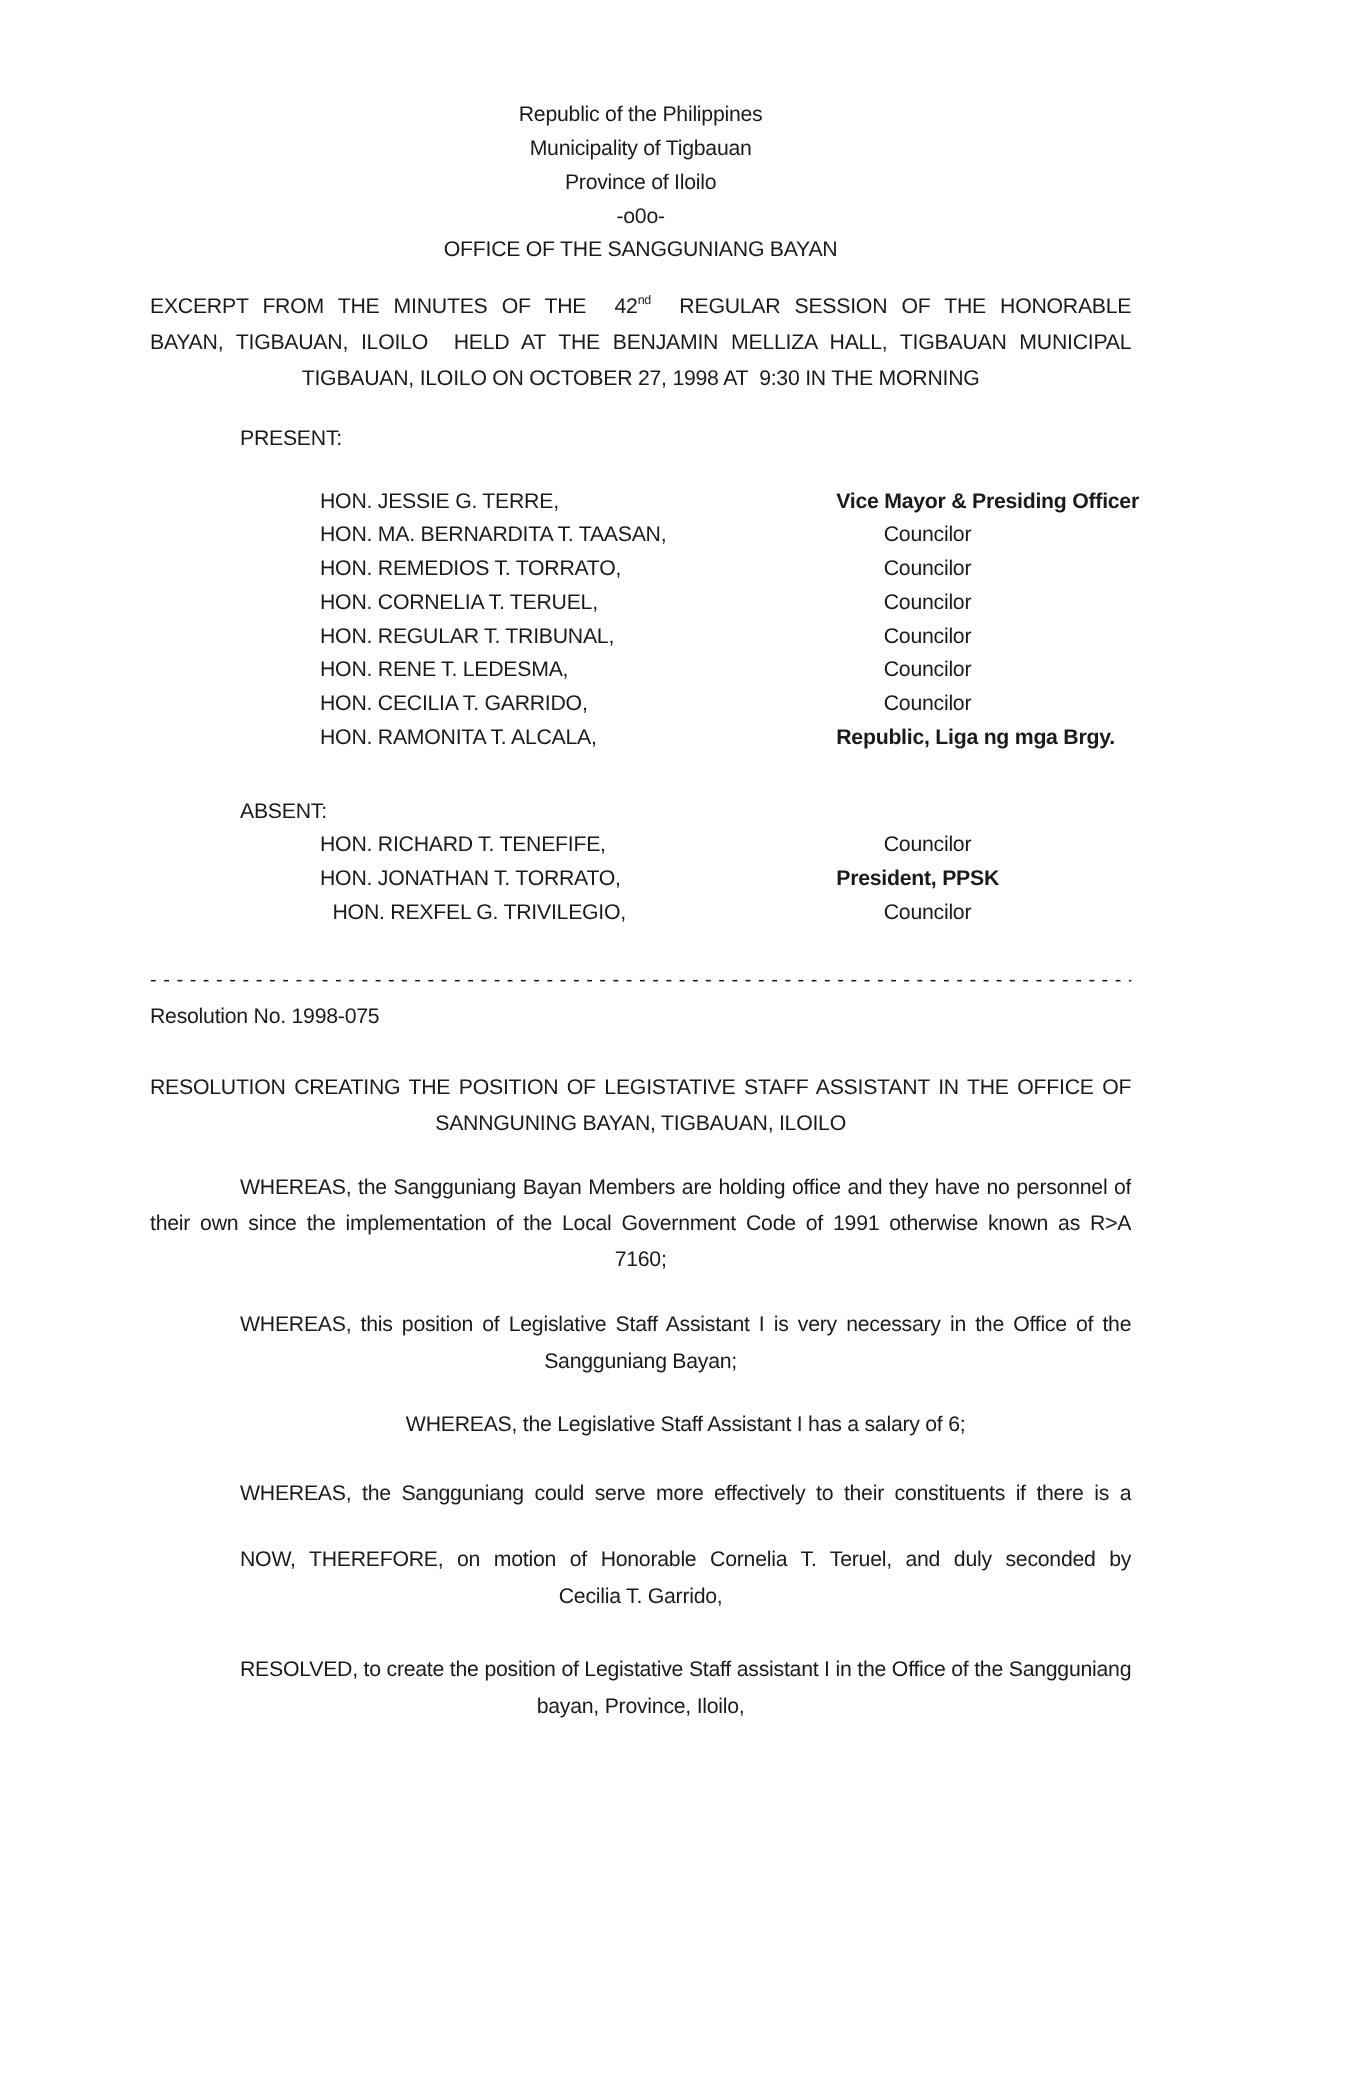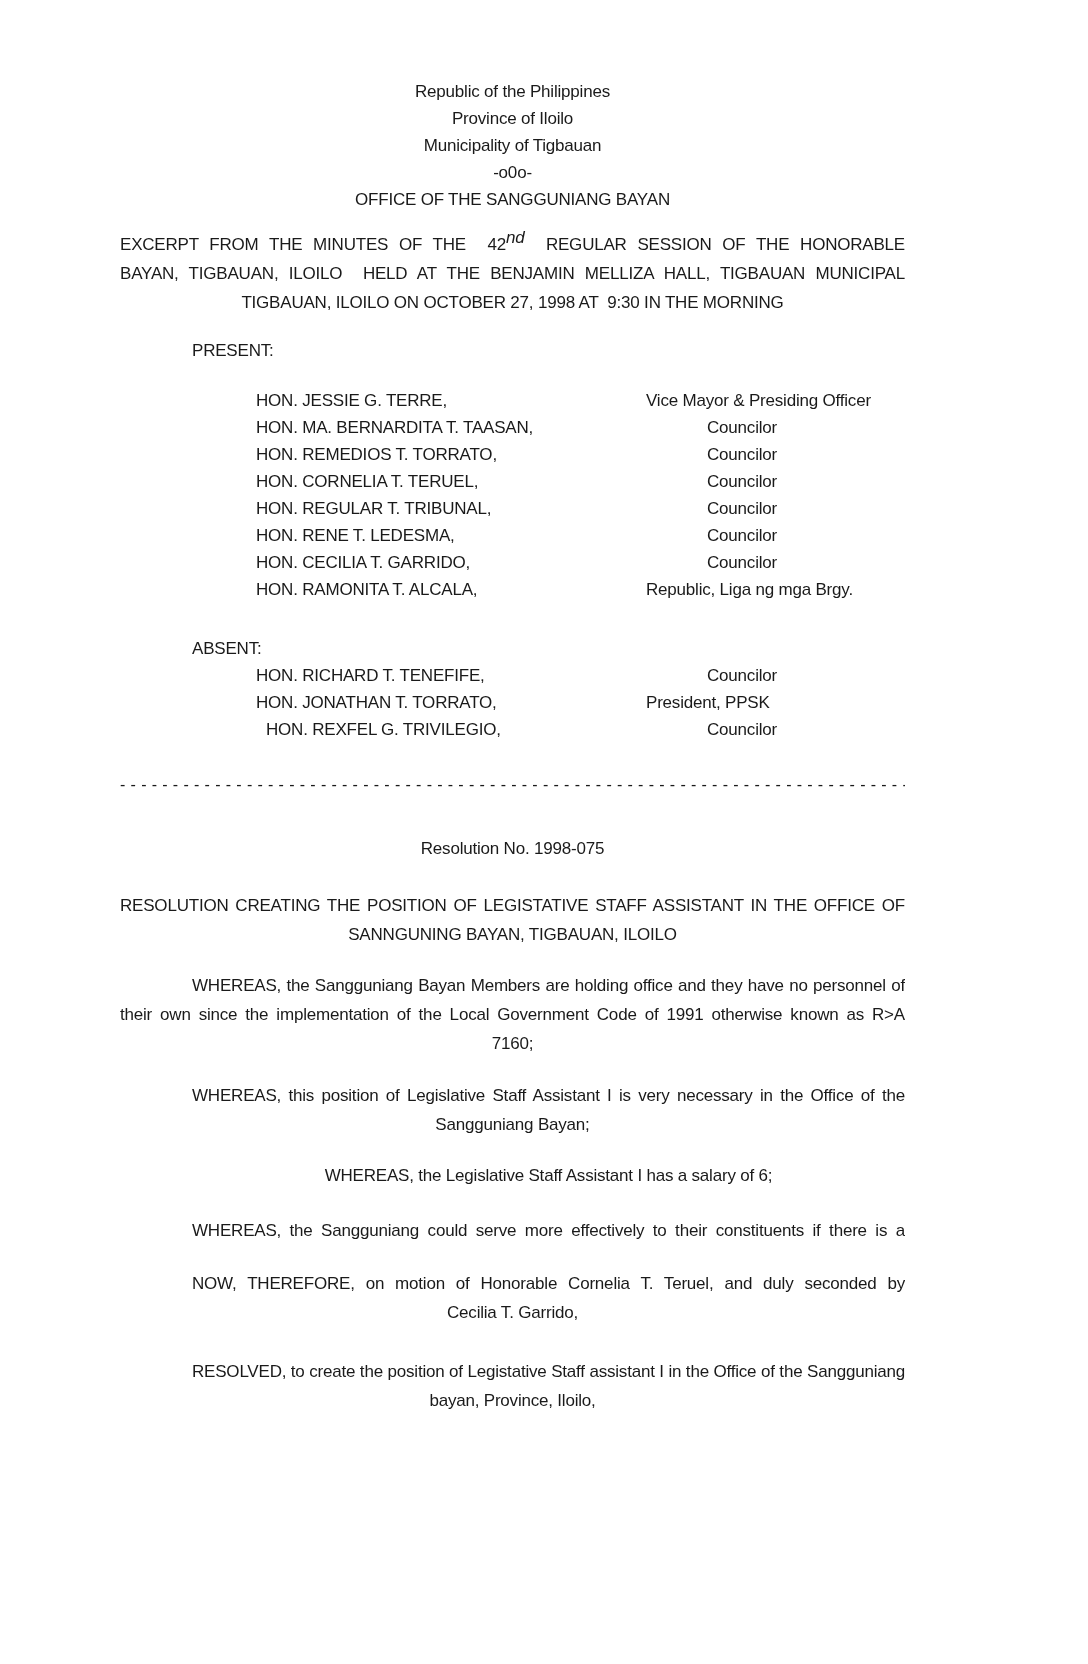--- a/index.html
+++ b/index.html
@@ -28,66 +28,66 @@
   
   .excerpt { margin-top: 18px; line-height: 28px; }
   .jline {
     text-align: justify;
     text-align-last: justify;
     white-space: pre-wrap;
     overflow: hidden;
     max-height: 29px;
   }
   .lline { text-align: center; white-space: pre-wrap; }
-  sup.ord { font-size: 17px; vertical-align: super; line-height: 0; font-style: italic; }
+  sup.ord { font-size: 10px; vertical-align: super; line-height: 0; }
 
   
   .section-label { margin-left: 72px; line-height: 27px; }
   .present-label { margin-top: 20px; }
   .rows { line-height: 27px; }
   .rows-present { margin-top: 23px; }
   .rows-absent { margin-top: 0; }
   .official-label { margin-top: 24px; }
   .row { position: relative; height: 27px; }
   .row .name { margin-left: 136px; white-space: pre; }
   .row.ob .name { margin-left: 146px; }
   .row .pos { position: absolute; top: 0; white-space: pre; }
   .pos-mid { left: 587px; }
-  .pos-left { left: 526px; }
+  .pos-left { left: 549px; font-weight: bold; }
   .absent-label { margin-top: 32px; }
 
   
   .divider {
     margin-top: 28px;
     height: 27px;
     line-height: 27px;
     white-space: nowrap;
     overflow: hidden;
     letter-spacing: 0.4px;
     font-size: 16px;
   }
-  .res-number { text-align: center; line-height: 29px; white-space: pre-wrap; margin-top: 36px; }
+  .res-number { line-height: 29px; white-space: pre-wrap; }
   .res-title { margin-top: 28px; line-height: 29px; }
   .para { line-height: 29px; }
   .para .first { padding-left: 72px; }
   .m22 { margin-top: 22px; }
   .m23 { margin-top: 23px; }
   .m26 { margin-top: 26px; }
   .m24 { margin-top: 24px; }
   .m30 { margin-top: 30px; }
 </style>
 </head>
 <body>
 
 <div class="content">
 
   <div class="doc-header">
     <div>Republic of the Philippines</div>
+    <div>Municipality of Tigbauan</div>
     <div>Province of Iloilo</div>
-    <div>Municipality of Tigbauan</div>
     <div>-o0o-</div>
     <div>OFFICE OF THE SANGGUNIANG BAYAN</div>
   </div>
 
   <div class="excerpt">
     <div class="jline"><span>EXCERPT FROM THE MINUTES OF THE  42</span><sup class="ord">nd</sup><span>  REGULAR SESSION OF THE HONORABLE SANGGUNIANG</span></div>
     <div class="jline">BAYAN, TIGBAUAN, ILOILO  HELD AT THE BENJAMIN MELLIZA HALL, TIGBAUAN MUNICIPAL BUILDING,</div>
     <div class="lline">TIGBAUAN, ILOILO ON OCTOBER 27, 1998 AT  9:30 IN THE MORNING</div>
   </div>
 

